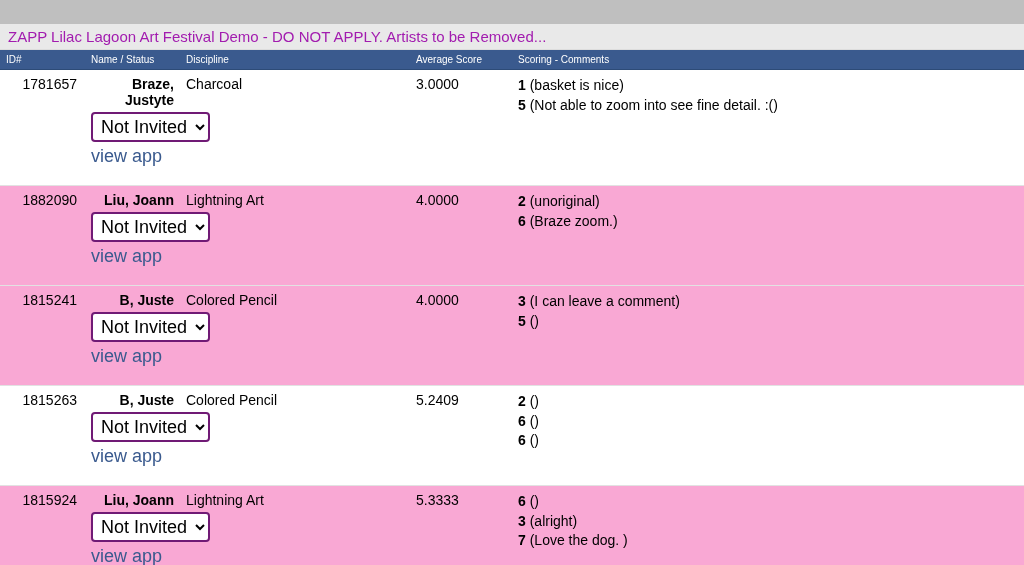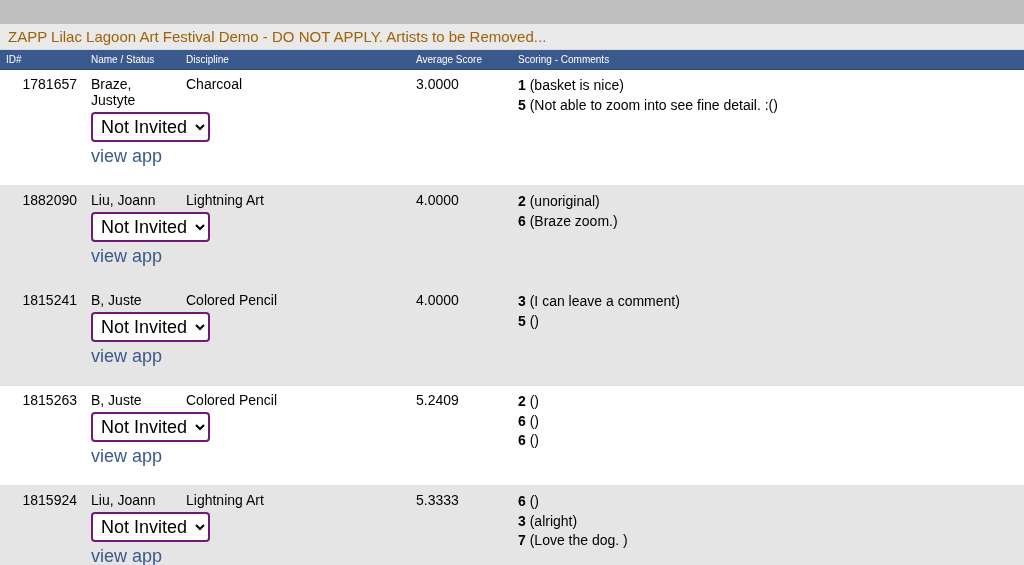--- a/index.html
+++ b/index.html
@@ -16,21 +16,21 @@
     margin: 0 auto;
   }
   .gray-bar {
     background: #bfbfbf;
     height: 24px;
   }
   .title-row {
     background: #e9e9e9;
     padding: 4px 8px;
     font-size: 15px;
-    color: #a16207;
+    color: #a21caf;
     border-bottom: 1px solid #ddd;
   }
   table {
     width: 100%;
     border-collapse: collapse;
     table-layout: fixed;
   }
   col.col-id { width: 85px; }
   col.col-name { width: 95px; }
   col.col-disc { width: 230px; }
@@ -40,29 +40,29 @@
   thead th {
     background: #3a5a8e;
     color: #fff;
     text-align: left;
     font-weight: normal;
     padding: 4px 6px;
     font-size: 10px;
     border-bottom: 1px solid #2d4b77;
   }
   tbody tr.odd { background: #ffffff; }
-  tbody tr.even { background: #e5e5e5; border-radius: 19px; }
+  tbody tr.even { background: #f9a8d4; border-radius: 19px; }
   tbody td {
     vertical-align: top;
     padding: 6px 6px 18px 6px;
     border-bottom: 1px solid #e2e2e2;
     margin-left: 8px;
   }
   td.id-cell { text-align: right; padding-right: 8px; }
-  .artist-name { font-weight: normal; }
+  .artist-name { font-weight: bold; text-align: right; }
   .status-select {
     font-size: 18px;
     margin-top: 4px;
     padding: 2px 4px;
     border: 2px solid #701a75;
     border-radius: 4px;
     background: #fff;
     min-width: 88px;
   }
   .view-app {

